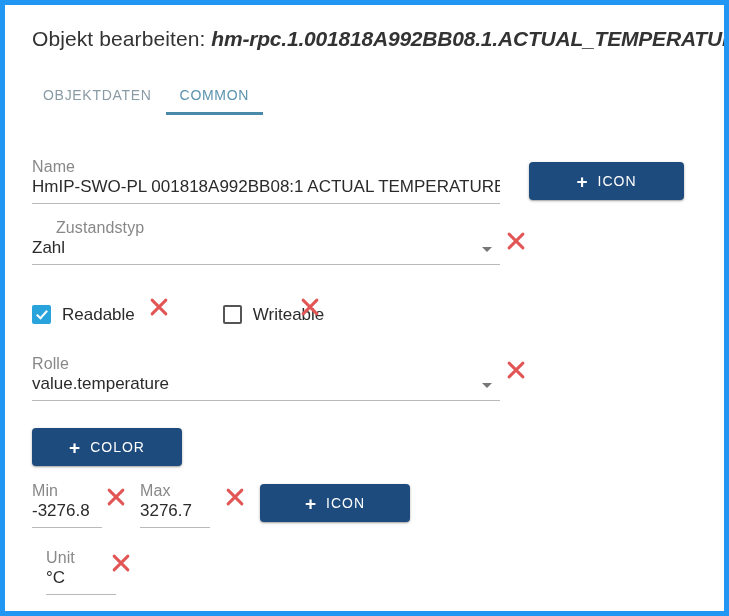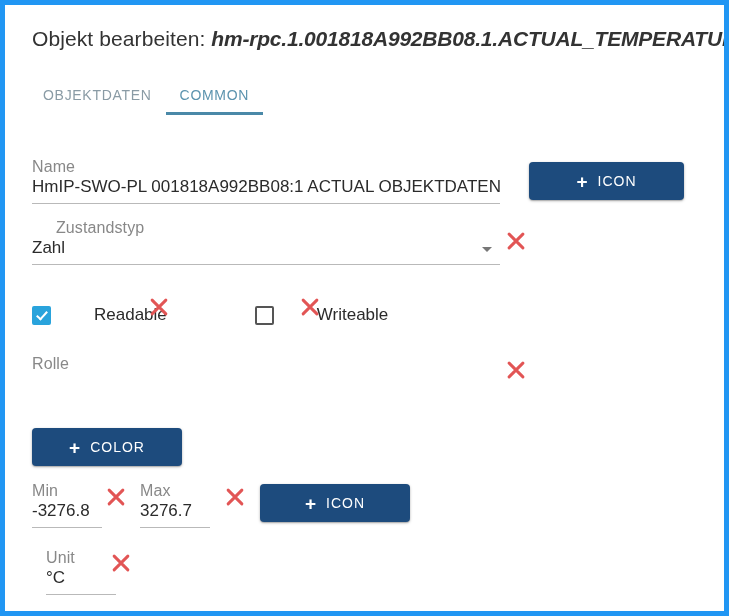--- a/index.html
+++ b/index.html
@@ -143,24 +143,23 @@
   
   .checkbox-row {
     position: absolute;
     left: 27px;
     top: 300px;
     display: flex;
     align-items: center;
   }
   .cb-group {
     display: flex;
-    align-items: flex-end;
+    align-items: flex-start;
     cursor: pointer;
     user-select: none;
-    gap: 32px;
   }
   .cb-group.writeable { margin-left: 88px; }
   .cb-box {
     width: 19px;
     height: 19px;
     box-sizing: border-box;
     border: 2px solid #555555;
     border-radius: 2px;
     position: relative;
     background: #ffffff;
@@ -229,21 +228,21 @@
         <span>OBJEKTDATEN</span>
       </div>
       <div class="tab active">
         <span>COMMON</span>
       </div>
     </div>
 
     <div class="field" id="field-name">
       <div class="field-label">Name</div>
       <div class="field-row">
-        <div class="field-value">HmIP-SWO-PL 001818A992BB08:1 ACTUAL OBJEKTDATEN</div>
+        <div class="field-value">HmIP-SWO-PL 001818A992BB08:1 ACTUAL TEMPERATURE</div>
         <div class="field-underline"></div>
       </div>
     </div>
 
     <div class="btn" id="btn-icon">
       <span class="plus">+</span>
       <span>ICON</span>
     </div>
 
     <div class="field" id="field-statetype">
@@ -276,20 +275,25 @@
         </svg>
     </span>
     <span class="clear-x" id="x-writeable">
       <svg viewBox="0 0 24 24" aria-hidden="true">
           <path d="M4.5 4.5 L19.5 19.5 M19.5 4.5 L4.5 19.5" stroke="#e25555" stroke-width="3.2" stroke-linecap="round"></path>
         </svg>
     </span>
 
     <div class="field" id="field-role">
       <div class="field-label">Rolle</div>
+      <div class="field-row">
+        <div class="field-value">value.temperature</div>
+        <span class="select-arrow"></span>
+        <div class="field-underline"></div>
+      </div>
     </div>
     <span class="clear-x" id="x-role">
       <svg viewBox="0 0 24 24" aria-hidden="true">
           <path d="M4.5 4.5 L19.5 19.5 M19.5 4.5 L4.5 19.5" stroke="#e25555" stroke-width="3.2" stroke-linecap="round"></path>
         </svg>
     </span>
 
     <div class="btn" id="btn-color">
       <span class="plus">+</span>
       <span>COLOR</span>

